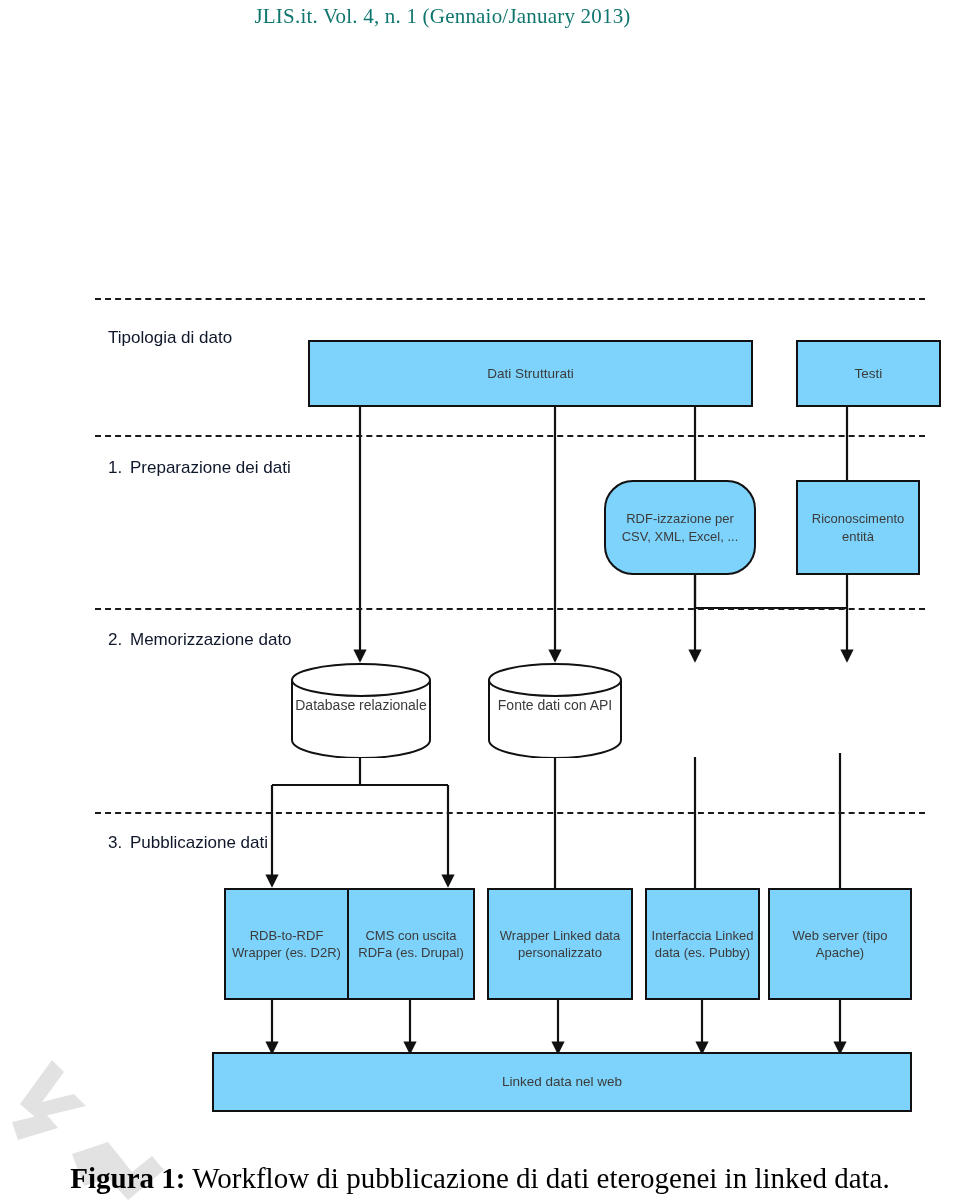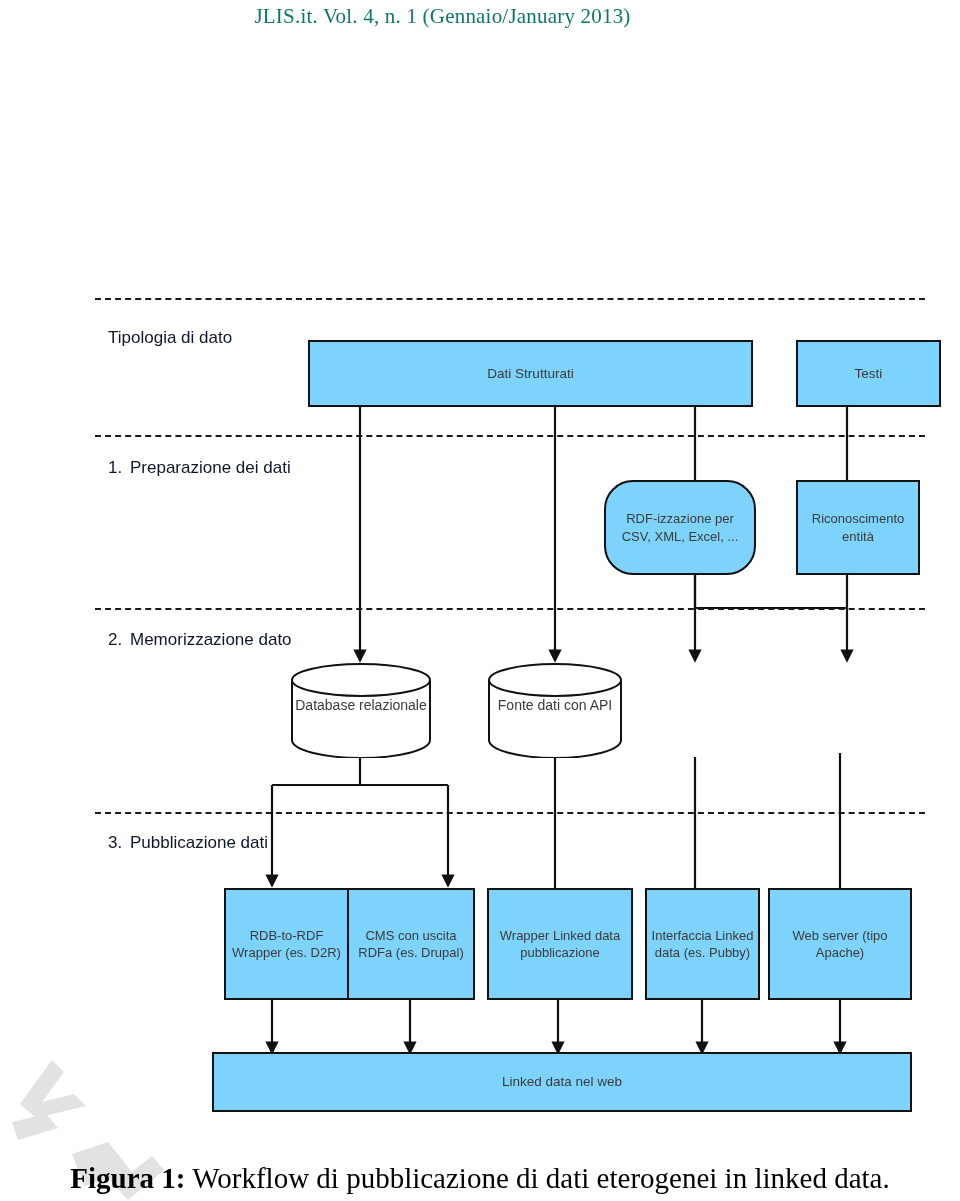--- a/index.html
+++ b/index.html
@@ -253,21 +253,21 @@
 
   <div class="node small" style="left:212px; top:598px; width:125px; height:112px;margin-left:12px;">
     <span class="node-text">RDB-to-RDF Wrapper (es. D2R)</span>
   </div>
 
   <div class="node small" style="left:347px; top:598px; width:128px; height:112px;">
     <span class="node-text">CMS con uscita RDFa (es. Drupal)</span>
   </div>
 
   <div class="node small" style="left:487px; top:598px; width:146px; height:112px;">
-    <span class="node-text">Wrapper Linked data pubblicazione</span>
+    <span class="node-text">Wrapper Linked data personalizzato</span>
   </div>
 
   <div class="node small" style="left:645px; top:598px; width:115px; height:112px;">
     <span class="node-text">Interfaccia Linked data (es. Pubby)</span>
   </div>
 
   <div class="node small" style="left:768px; top:598px; width:144px; height:112px;">
     <span class="node-text">Web server (tipo Apache)</span>
   </div>
 

